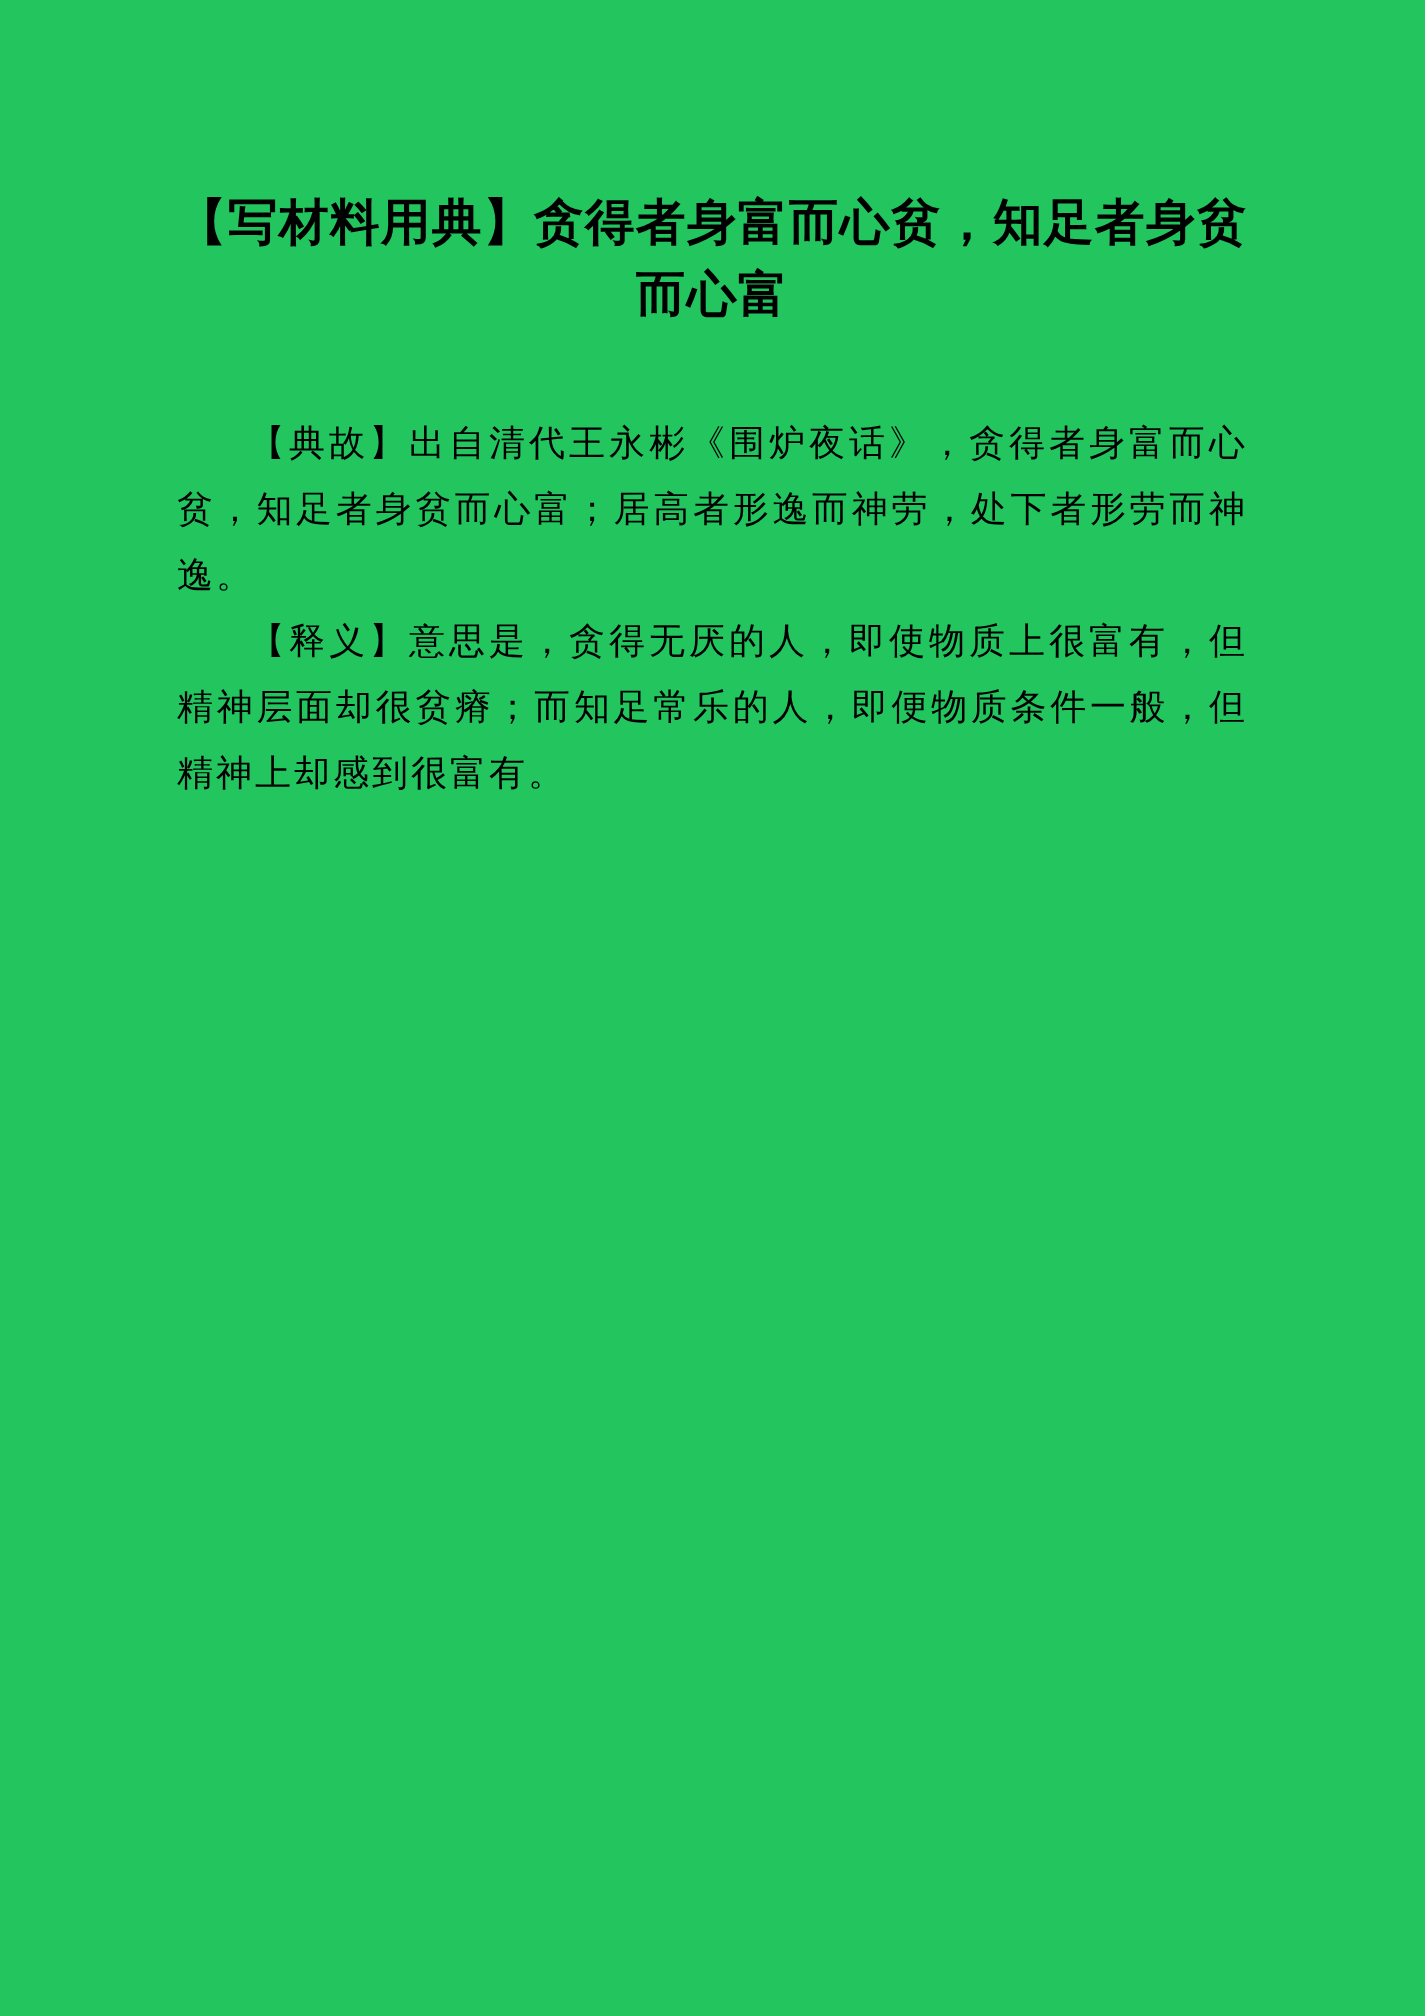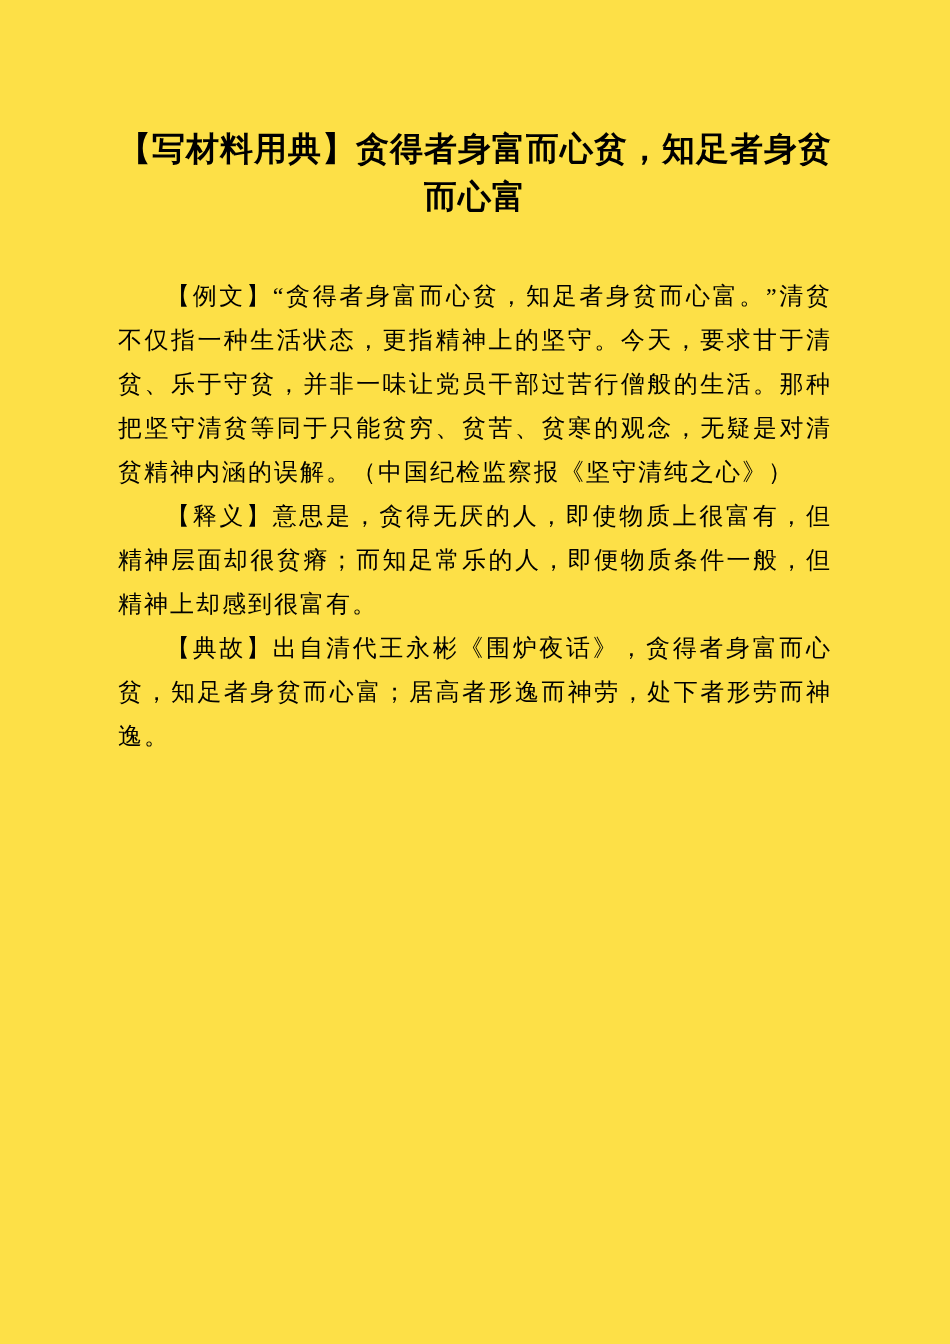--- a/index.html
+++ b/index.html
@@ -6,21 +6,21 @@
       margin: 0;
       padding: 0;
       background: #ffffff;
     }
     .page {
       position: relative;
       width: 950px;
       height: 1344px;
       box-sizing: border-box;
       padding: 126px 118px 40px 118px;
-      background: #fde047;
+      background: #22c55e;
       color: #000000;
       font-family: "Liberation Serif", "DejaVu Serif", serif;
       overflow: hidden;
     }
     .doc-title {
       margin: 0 0 52px 0;
       font-size: 33px;
       font-weight: bold;
       line-height: 1.45;
       text-align: center;
@@ -40,17 +40,16 @@
       word-break: break-all;
     }
   </style>
 </head>
 <body>
 
 <div class="page">
   <h1 class="doc-title">【写材料用典】贪得者身富而心贫，知足者身贫而心富</h1>
 
   <div class="doc-body">
-    <p class="para">【例文】“贪得者身富而心贫，知足者身贫而心富。”清贫不仅指一种生活状态，更指精神上的坚守。今天，要求甘于清贫、乐于守贫，并非一味让党员干部过苦行僧般的生活。那种把坚守清贫等同于只能贫穷、贫苦、贫寒的观念，无疑是对清贫精神内涵的误解。（中国纪检监察报《坚守清纯之心》）</p>
+    <p class="para">【典故】出自清代王永彬《围炉夜话》，贪得者身富而心贫，知足者身贫而心富；居高者形逸而神劳，处下者形劳而神逸。</p>
     <p class="para">【释义】意思是，贪得无厌的人，即使物质上很富有，但精神层面却很贫瘠；而知足常乐的人，即便物质条件一般，但精神上却感到很富有。</p>
-    <p class="para">【典故】出自清代王永彬《围炉夜话》，贪得者身富而心贫，知足者身贫而心富；居高者形逸而神劳，处下者形劳而神逸。</p>
   </div>
 </div>
 
 </body></html>

